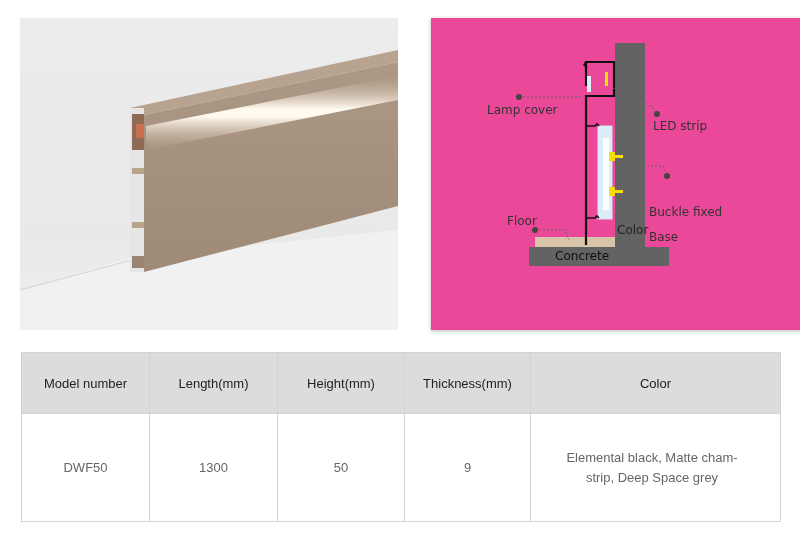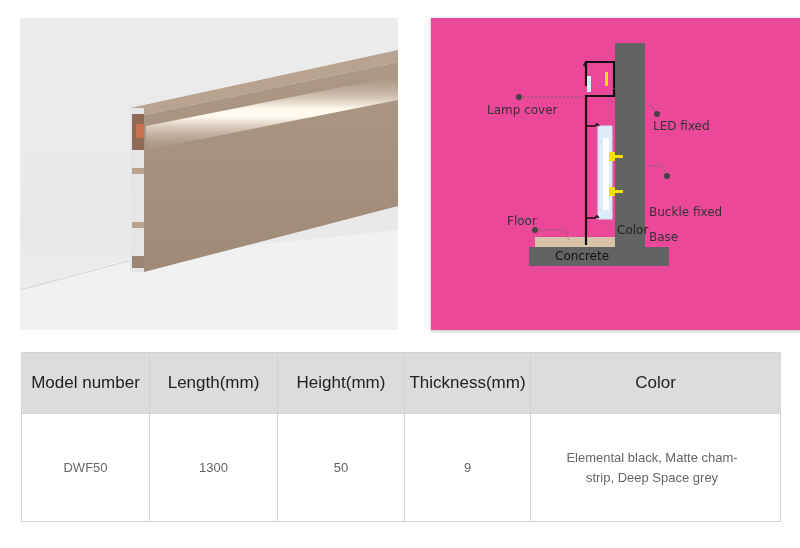--- a/index.html
+++ b/index.html
@@ -28,21 +28,21 @@
 
   
   .spec {
     position: absolute; left: 21px; top: 352px; width: 759px; height: 170px;
     border-collapse: collapse; table-layout: fixed;
   }
   .spec th, .spec td {
     border: 1px solid #d3d3d3; text-align: center; vertical-align: middle;
   }
   .spec th {
-    background: #dcdcdc; color: #222222; font-weight: normal; font-size: 17px; height: 61px;
+    background: #dcdcdc; color: #222222; font-weight: normal; font-size: 13px; height: 61px;
   }
   .spec td { background: #ffffff; color: #666666; font-size: 13px; height: 108px; }
   .spec td.color-cell { text-align: center; padding-left: 21px; padding-right: 28px; line-height: 20px; }
 </style>
 </head>
 <body>
 
 <div class="photo">
   <svg width="378" height="312" viewBox="0 0 378 312">
     <defs>
@@ -103,21 +103,21 @@
     <line x1="88" y1="79" x2="150" y2="79" stroke="#666" stroke-width="1" stroke-dasharray="2,2"></line>
     <circle cx="88" cy="79" r="3" fill="#444"></circle>
     <path d="M182,70 L220,88 L226,96" fill="none" stroke="#666" stroke-width="1" stroke-dasharray="2,2"></path>
     <circle cx="226" cy="96" r="3" fill="#444"></circle>
     <path d="M184,148 L232,148 L236,158" fill="none" stroke="#666" stroke-width="1" stroke-dasharray="2,2"></path>
     <circle cx="236" cy="158" r="3" fill="#444"></circle>
     <path d="M104,212 L134,212 L138,222" fill="none" stroke="#666" stroke-width="1" stroke-dasharray="2,2"></path>
     <circle cx="104" cy="212" r="3" fill="#444"></circle>
   </svg>
   <span class="lbl" style="left:56px; top:86px;">Lamp cover</span>
-  <span class="lbl" style="left:222px; top:102px;">LED fixed</span>
+  <span class="lbl" style="left:222px; top:102px;">LED strip</span>
   <span class="lbl" style="left:218px; top:165px;margin-top:48px;">Base</span>
   <span class="lbl" style="left:218px; top:178px;margin-top:10px;">Buckle fixed</span>
   <span class="lbl" style="left:76px; top:197px;">Floor</span>
   <span class="lbl" style="left:186px; top:206px; color:#222;">Color</span>
   <span class="lbl" style="left:124px; top:232px; color:#111;">Concrete</span>
 </div>
 
 <table class="spec">
   <colgroup>
     <col style="width:128px">

